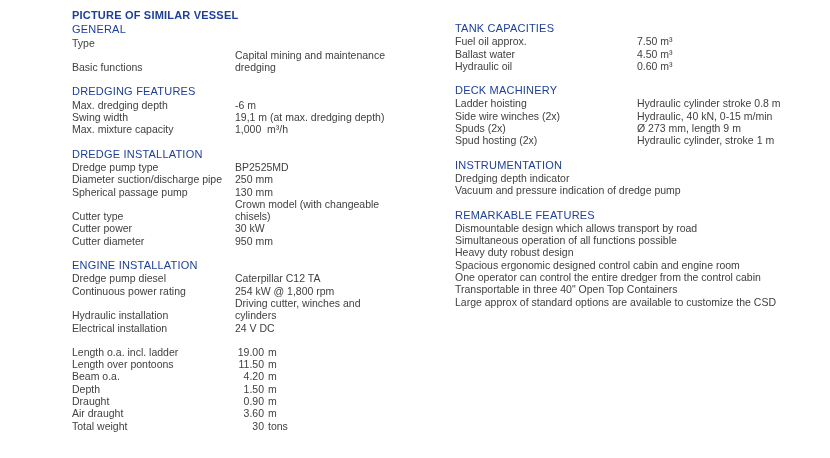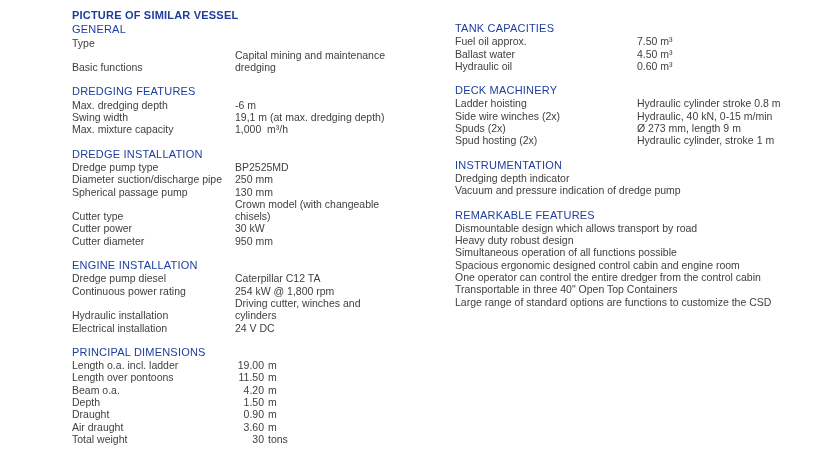--- a/index.html
+++ b/index.html
@@ -99,21 +99,20 @@
             <div class="label">Hydraulic installation</div>
             <div class="value">Driving cutter, winches and
 cylinders</div>
           </div>
           <div class="row">
             <div class="label">Electrical installation</div>
             <div class="value">24 V DC</div>
           </div>
         </div>
         <div class="section">
-          <div class="heading">PRINCIPAL DIMENSIONS</div>
           <div class="row">
             <div class="label">Length o.a. incl. ladder</div>
             <div class="value"><span class="num">19.00</span><span class="unit">m</span></div>
           </div>
           <div class="row">
             <div class="label">Length over pontoons</div>
             <div class="value"><span class="num">11.50</span><span class="unit">m</span></div>
           </div>
           <div class="row">
             <div class="label">Beam o.a.</div>
@@ -175,22 +174,22 @@
           </div>
         </div>
         <div class="section">
           <div class="heading">INSTRUMENTATION</div>
           <div class="line">Dredging depth indicator</div>
           <div class="line">Vacuum and pressure indication of dredge pump</div>
         </div>
         <div class="section">
           <div class="heading">REMARKABLE FEATURES</div>
           <div class="line">Dismountable design which allows transport by road</div>
+          <div class="line">Simultaneous operation of all functions possible</div>
           <div class="line">Heavy duty robust design</div>
-          <div class="line">Simultaneous operation of all functions possible</div>
           <div class="line">Spacious ergonomic designed control cabin and engine room</div>
           <div class="line">One operator can control the entire dredger from the control cabin</div>
           <div class="line">Transportable in three 40" Open Top Containers</div>
-          <div class="line">Large range of standard options are functions to customize the CSD</div>
+          <div class="line">Large approx of standard options are available to customize the CSD</div>
         </div>
       </div>
   </div>
 </div>
 
 </body></html>

